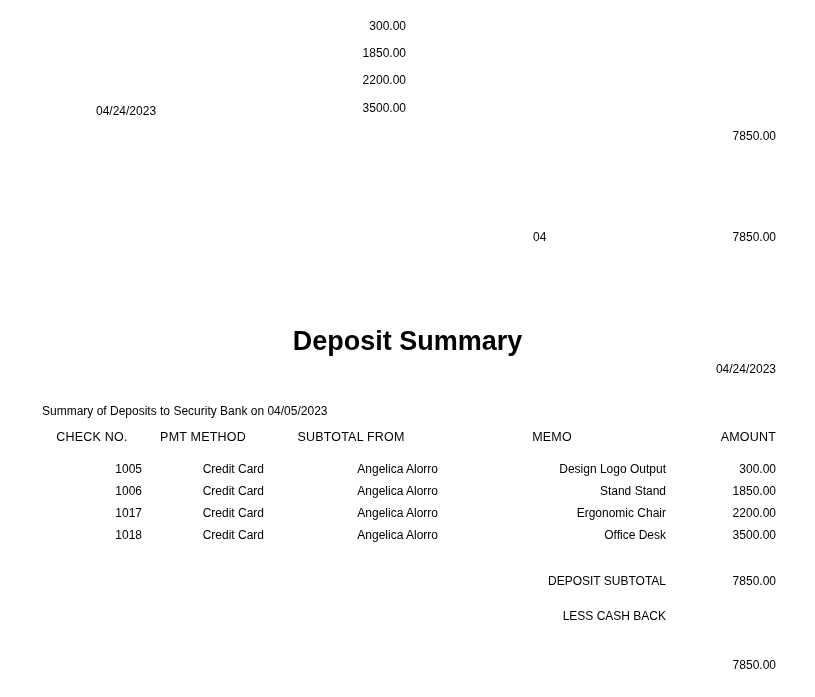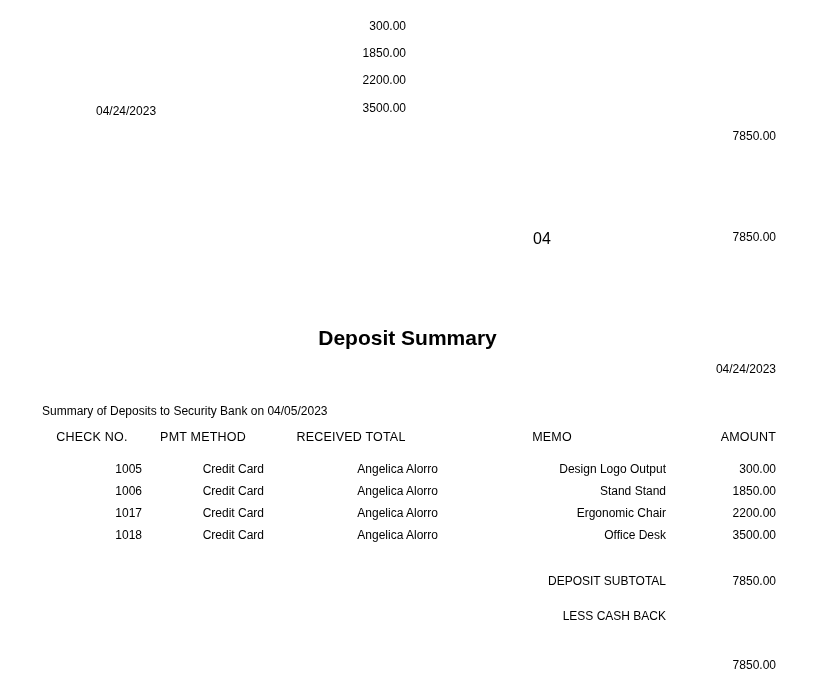--- a/index.html
+++ b/index.html
@@ -27,27 +27,27 @@
   .slip-date {
     font-size: 12px;
     text-align: left;
   }
   .slip-total {
     font-size: 12px;
     text-align: right;
     width: 70px;
   }
   .slip-code {
-    font-size: 16px;
+    font-size: 12px;
     text-align: left;
   }
 
   
   .doc-title {
-    font-size: 21px;
+    font-size: 27px;
     font-weight: bold;
     text-align: center;
     width: 815px;
     left: 0;
   }
   .doc-date {
     font-size: 12px;
     text-align: right;
     width: 160px;
   }
@@ -124,21 +124,21 @@
 
 <div class="abs doc-date" style="left:616px; top:362px;">04/24/2023</div>
 
 <div class="abs doc-subtitle" style="left:42px; top:404px;">Summary of Deposits to Security Bank on 04/05/2023</div>
 
 <table class="items">
   <thead>
     <tr>
       <th class="col-check">CHECK NO.</th>
       <th class="col-pmt">PMT METHOD</th>
-      <th class="col-from">RECEIVED TOTAL</th>
+      <th class="col-from">SUBTOTAL FROM</th>
       <th class="col-memo">MEMO</th>
       <th class="col-amt">AMOUNT</th>
     </tr>
   </thead>
   <tbody>
     <tr>
       <td class="col-check">1005</td>
       <td class="col-pmt">Credit Card</td>
       <td class="col-from">Angelica Alorro</td>
       <td class="col-memo">Design Logo Output</td>

